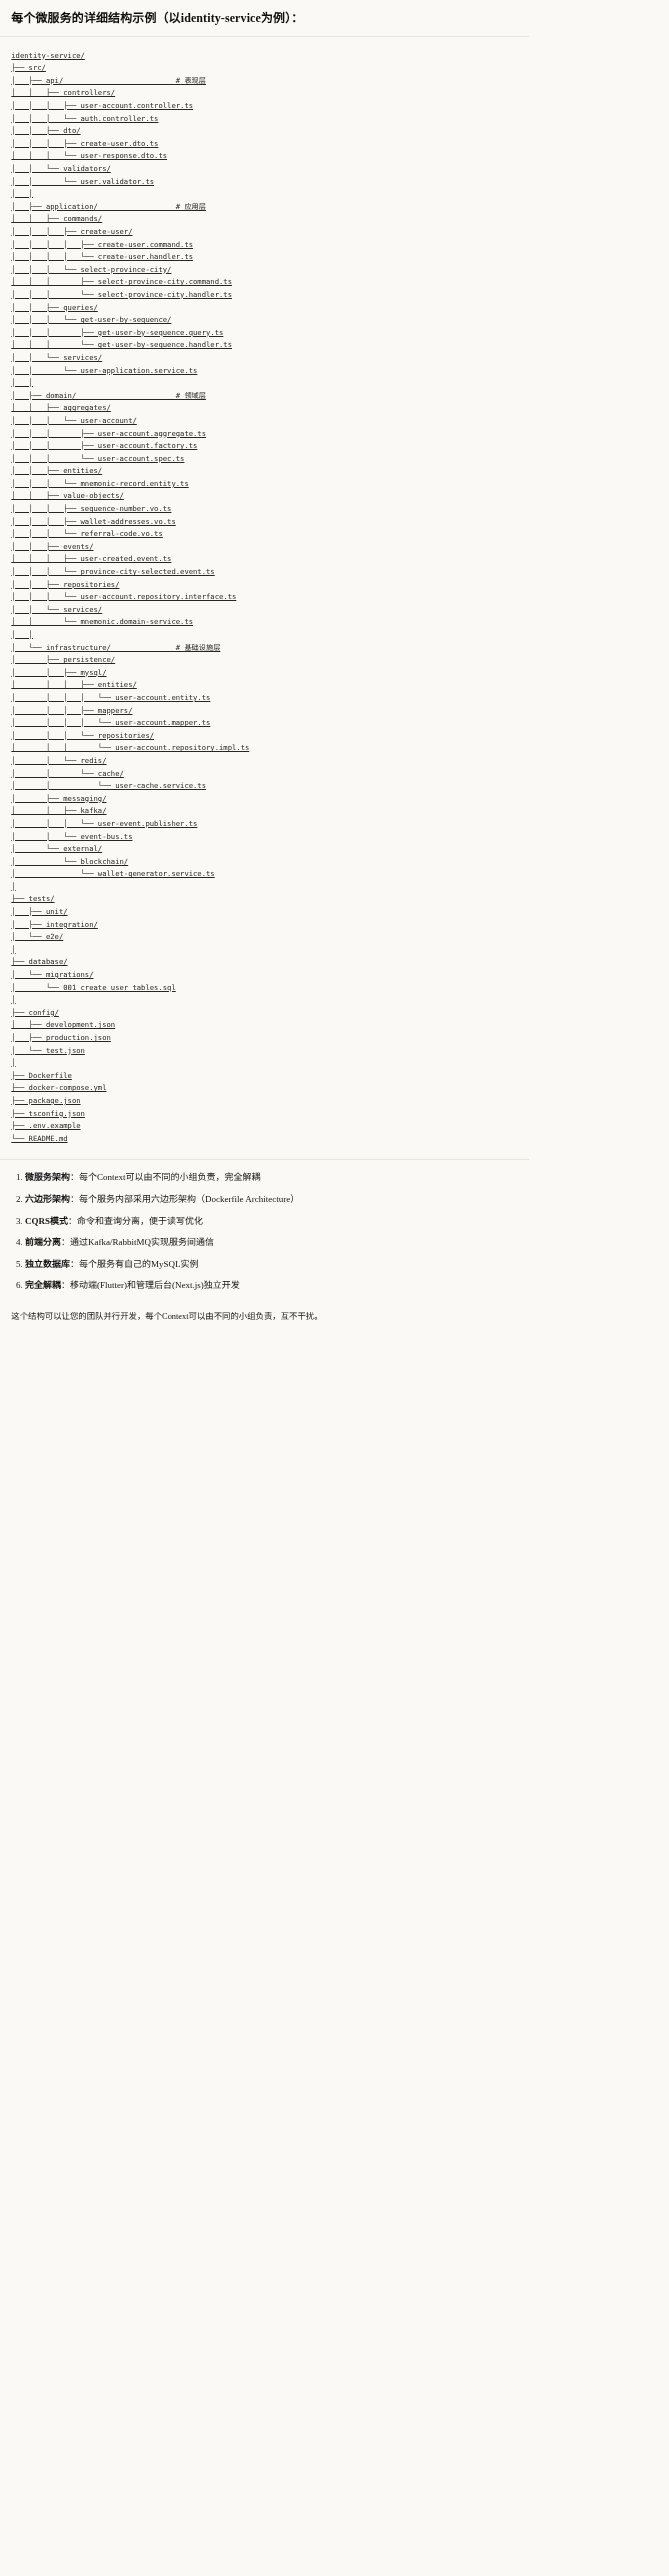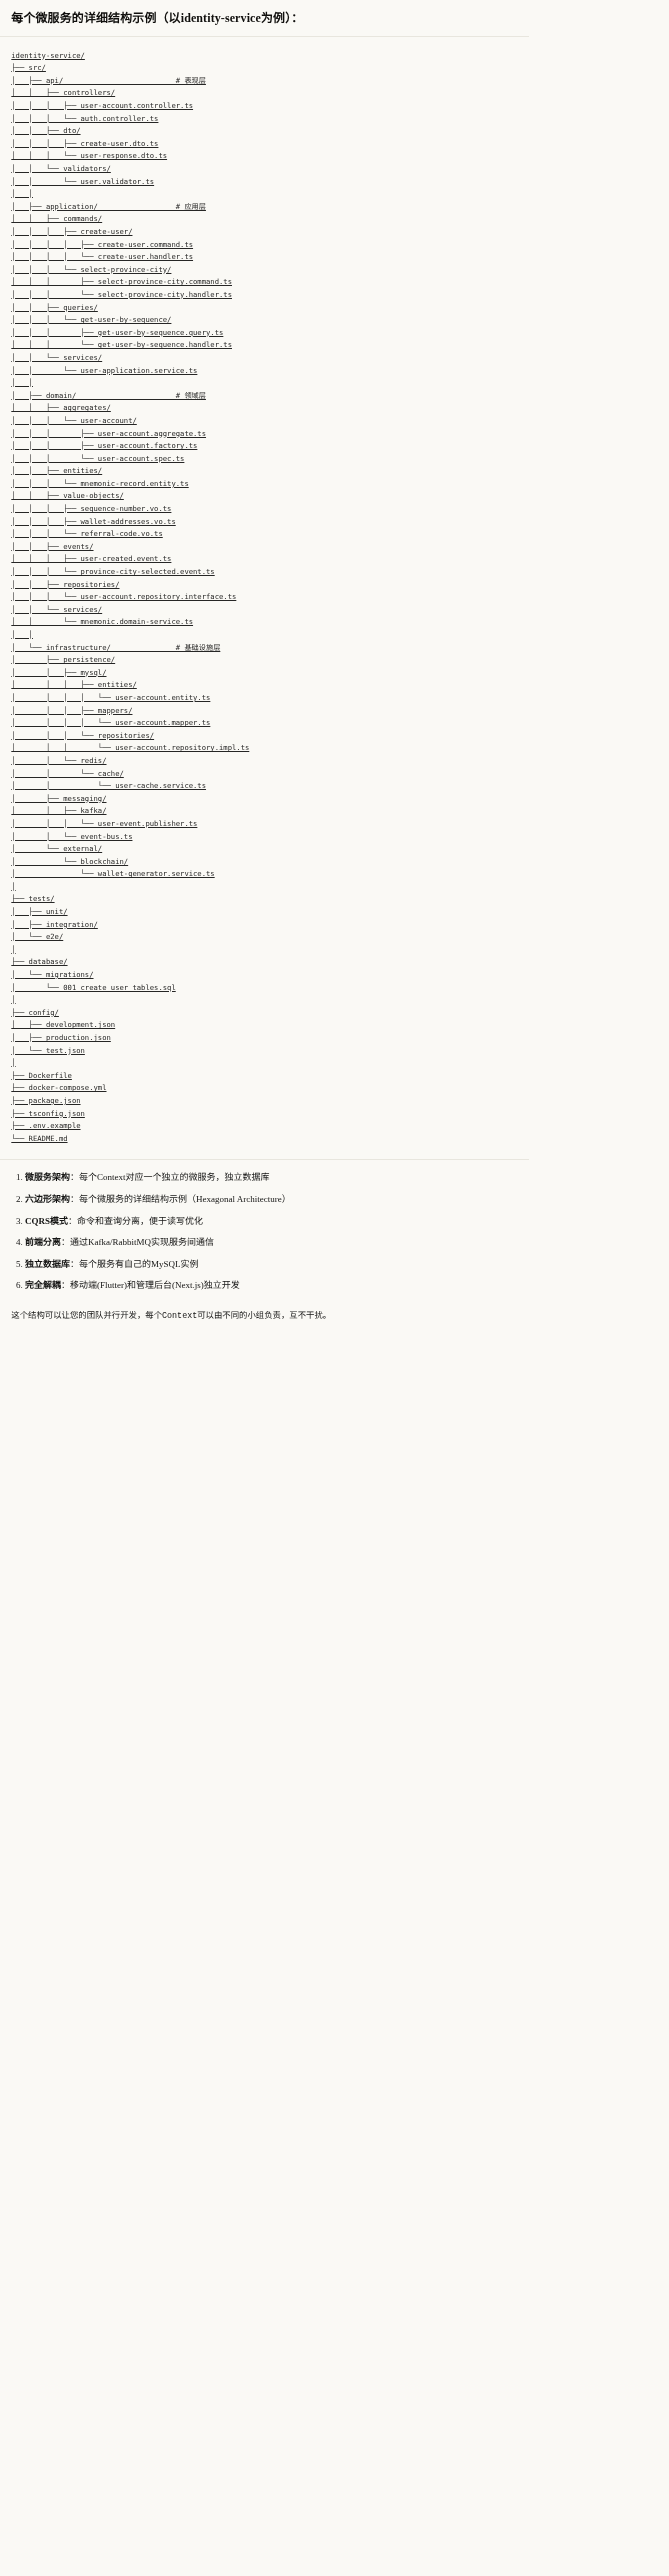--- a/index.html
+++ b/index.html
@@ -79,21 +79,21 @@
     line-height: 1.5;
     margin: 0 0 8.1px 0;
     color: #141413;
   }
   ol.kp-list > li .kp-lead {
     font-weight: bold;
     text-align: right;
   }
   .closing {
     padding: 3.8px 11.3px 12.5px 11.3px;
-    font-family: Liberation Mono, monospace;
+    font-family: Liberation Serif, serif;
     font-size: 8.4px;
     line-height: 1.55;
     color: #141413;
     background: #faf9f5;
   }
 </style>
 </head>
 <body>
 
 <div class="page">
@@ -188,24 +188,24 @@
 ├── docker-compose.yml
 ├── package.json
 ├── tsconfig.json
 ├── .env.example
 └── README.md</pre>
   </div>
 
   <div class="keypoints">
     <ol class="kp-list">
       <li>
-        <span class="kp-lead">微服务架构</span><span>：每个Context对应一个独立的微服务，独立数据库</span>
-      </li>
-      <li>
-        <span class="kp-lead">六边形架构</span><span>：每个微服务的详细结构示例（Hexagonal Architecture）</span>
+        <span class="kp-lead">微服务架构</span><span>：每个Context可以由不同的小组负责，完全解耦</span>
+      </li>
+      <li>
+        <span class="kp-lead">六边形架构</span><span>：每个服务内部采用六边形架构（Dockerfile Architecture）</span>
       </li>
       <li>
         <span class="kp-lead">CQRS模式</span><span>：命令和查询分离，便于读写优化</span>
       </li>
       <li>
         <span class="kp-lead">前端分离</span><span>：通过Kafka/RabbitMQ实现服务间通信</span>
       </li>
       <li>
         <span class="kp-lead">独立数据库</span><span>：每个服务有自己的MySQL实例</span>
       </li>

